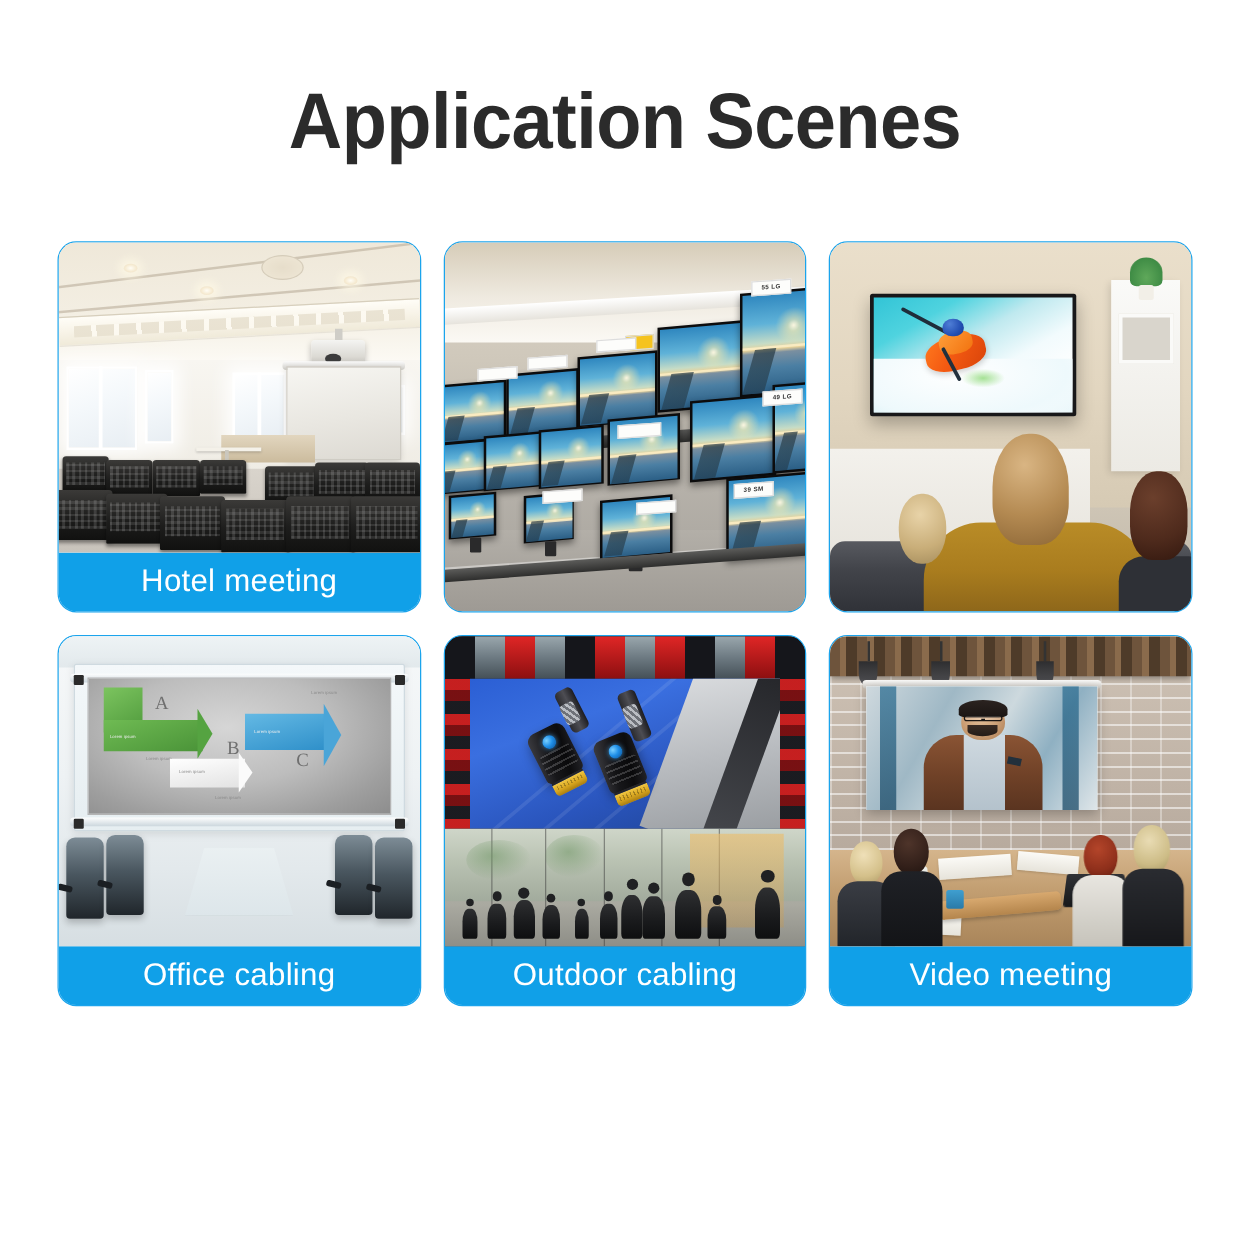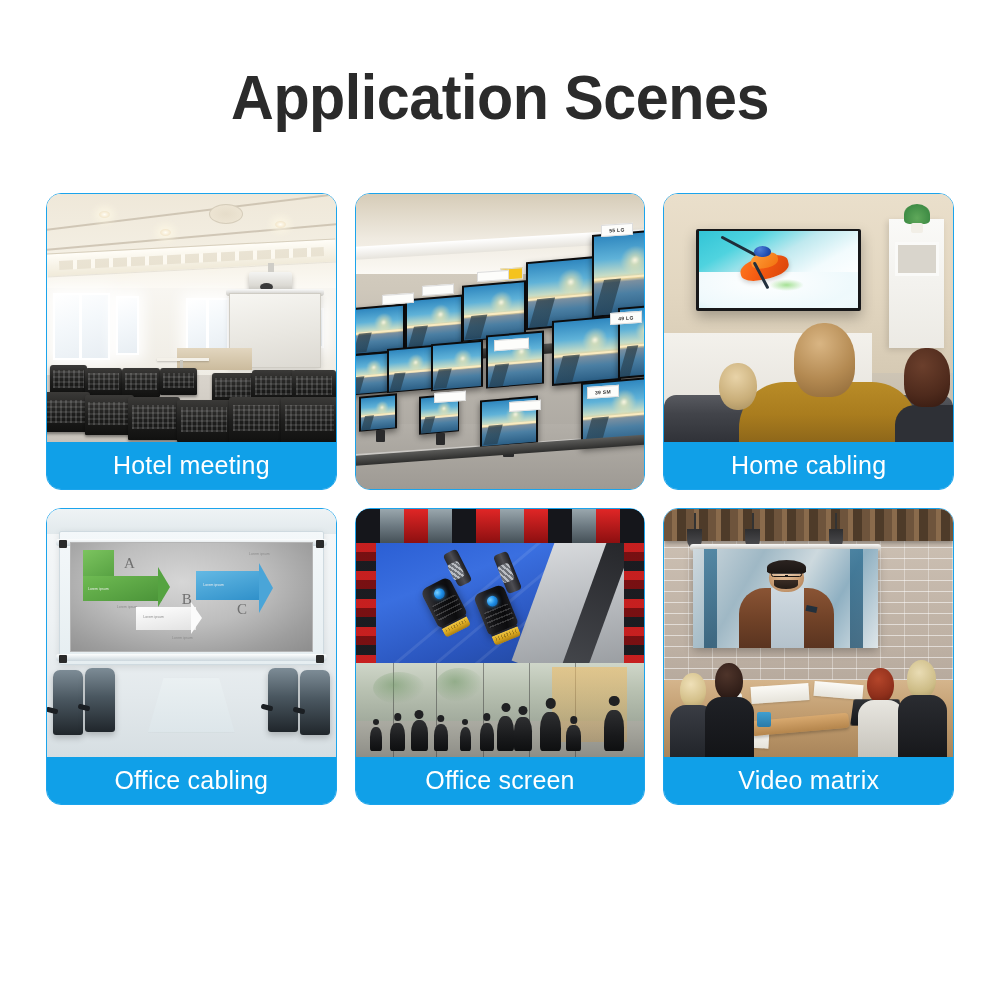--- a/index.html
+++ b/index.html
@@ -735,21 +735,20 @@
         </div>
 
         <div class="hc-sofa"></div>
         <div class="hc-teal"></div>
         <div class="hc-man-body"></div>
         <div class="hc-man-head"></div>
         <div class="hc-kid-head"></div>
         <div class="hc-woman-body"></div>
         <div class="hc-woman-head"></div>
       </div>
-      <div class="caption">Home cabling</div>
     </div>
 
     <div class="card">
       <div class="photo office">
         <div class="oc-ceiling"></div>
         <div class="oc-board-frame"></div>
         <div class="oc-rail" style="left:3%;top:12%;"></div>
         <div class="oc-rail-knob" style="left:4%;top:12.5%;"></div>
         <div class="oc-rail-knob" style="right:4%;top:12.5%;"></div>
         <div class="oc-rail" style="left:3%;top:58.5%;"></div>
@@ -851,21 +850,21 @@
           <div class="ped" style="left:27%;width:5%;height:29%;"></div>
           <div class="ped" style="left:36%;width:4%;height:26%;"></div>
           <div class="ped" style="left:43%;width:5%;height:30%;"></div>
           <div class="ped" style="left:49%;width:6%;height:38%;"></div>
           <div class="ped" style="left:55%;width:6%;height:36%;"></div>
           <div class="ped" style="left:64%;width:7%;height:42%;"></div>
           <div class="ped" style="left:73%;width:5%;height:28%;"></div>
           <div class="ped" style="left:86%;width:7%;height:44%;"></div>
         </div>
       </div>
-      <div class="caption">Office screen</div>
+      <div class="caption">Outdoor cabling</div>
     </div>
 
     <div class="card">
       <div class="photo video">
         <div class="vm-brick"></div>
         <div class="vm-beams"></div>
         <div class="vm-lamp" style="left:8%;"></div>
         <div class="vm-lamp" style="left:28%;"></div>
         <div class="vm-lamp" style="left:57%;"></div>
 
@@ -902,17 +901,17 @@
         </div>
         <div class="vm-person" style="right:17%;width:16%;height:36%;">
           <div class="vm-p-head" style="left:20%;top:0;width:58%;height:40%;background:radial-gradient(circle at 42% 32%,#b4452a 0%,#8e2f1b 60%,#5f1c0f 100%);"></div>
           <div class="vm-p-body" style="left:0;width:100%;height:64%;background:linear-gradient(180deg,#e8e6e0,#c6c3bb);"></div>
         </div>
         <div class="vm-person" style="right:2%;width:17%;height:39%;">
           <div class="vm-p-head" style="left:18%;top:0;width:60%;height:40%;background:radial-gradient(circle at 42% 32%,#e9dcb4 0%,#cdbc86 60%,#a3915f 100%);"></div>
           <div class="vm-p-body" style="left:0;width:100%;height:64%;background:linear-gradient(180deg,#2a2c31,#17181b);"></div>
         </div>
       </div>
-      <div class="caption">Video matrix</div>
+      <div class="caption">Video meeting</div>
     </div>
 
   </div>
 </div>
 
 </body></html>

